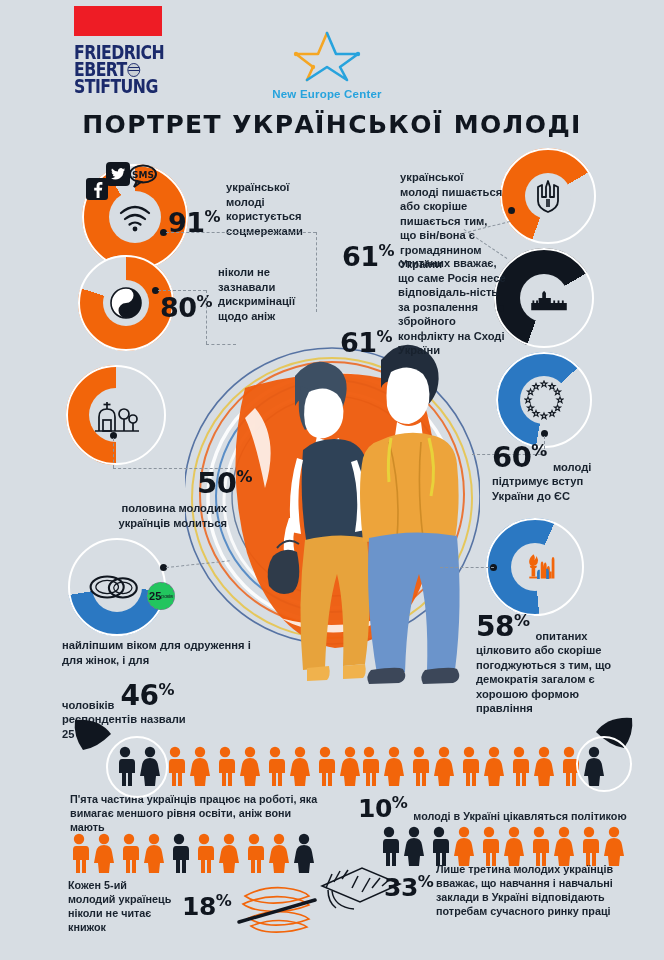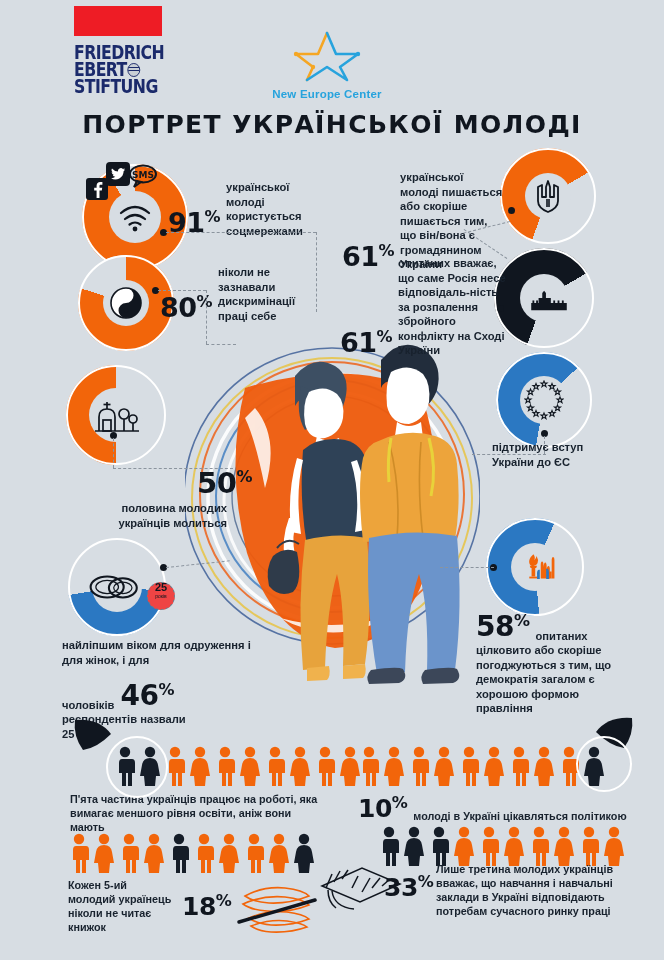--- a/index.html
+++ b/index.html
@@ -89,23 +89,23 @@
 
   
   .picto-row { display: flex; gap: 3px; align-items: flex-end; }
   .circle-hl {
     position: absolute; border-radius: 50%; border: 2.5px solid #fff;
   }
   .note { font-size: 10.8px; line-height: 14px; font-weight: 600; color: #18222e; }
 
   .badge25 {
     position: absolute; width: 28px; height: 28px; border-radius: 50%;
-    background: #ef4444; border: 1.5px dashed #6f7b88;
-    display: flex; flex-direction: column; align-items: center;
-    line-height: 9px;
+    background: #22c55e; border: 1.5px dashed #6f7b88;
+    display: flex; flex-direction: row; align-items: center;
+    justify-content: center; line-height: 9px;
   }
   .badge25 b { font-size: 11px; color: #10161f; }
   .badge25 span { font-size: 5px; color: #10161f; }
 </style>
 </head>
 <body>
 
 <div class="page">
 
   <div class="fes-logo">
@@ -236,21 +236,21 @@
         <path d="M16 1 a15 15 0 0 1 0 30 a7.5 7.5 0 0 1 0-15 a7.5 7.5 0 0 0 0-15" fill="#10161f"></path>
         <circle cx="16" cy="8.5" r="2.4" fill="#fff"></circle>
         <circle cx="16" cy="23.5" r="2.4" fill="#10161f"></circle>
       </svg>
     </div>
   </div>
 
   <div class="stat" style="left:160px;top:265px;width:150px;">
     <div class="inline-row">
       <span class="pct"><span>80</span><span class="sm">%</span></span>
-      <span class="desc" style="width:90px;">ніколи не зазнавали дискримінації праці себе</span>
+      <span class="desc" style="width:90px;">ніколи не зазнавали дискримінації щодо аніж</span>
     </div>
   </div>
   <div class="dot" style="left:152px;top:287px;"></div>
   <div class="leader" style="left:158px;top:290px;width:48px;"></div>
   <div class="leader-v" style="left:206px;top:290px;height:54px;"></div>
   <div class="leader" style="left:206px;top:344px;width:30px;"></div>
 
   <div class="donut" style="left:66px;top:365px;width:100px;height:100px;background:conic-gradient(from 180deg, #f2650a 0 50%, #d7dde3 50% 100%);">
     <div class="outline"></div>
     <div class="hole" style="left:23px;top:23px;width:54px;height:54px;">
@@ -363,20 +363,24 @@
             </g>
         </g>
       </svg>
     </div>
   </div>
   <div class="dot" style="left:541px;top:430px;"></div>
   <div class="leader-v" style="left:544px;top:436px;height:18px;"></div>
   <div class="leader" style="left:472px;top:454px;width:74px;"></div>
 
   <div class="stat" style="left:492px;top:440px;width:160px;">
+    <div class="inline-row">
+      <span class="pct" style="font-size:29px;"><span>60</span><span class="sm">%</span></span>
+      <span class="desc">молоді</span>
+    </div>
     <div class="desc" style="width:110px;">підтримує вступ України до ЄС</div>
   </div>
 
   <div class="donut" style="left:486px;top:518px;width:98px;height:98px;background:conic-gradient(from 175deg, #2b78c2 0 58%, #d7dde3 58% 100%);">
     <div class="outline"></div>
     <div class="hole" style="left:25px;top:25px;width:48px;height:48px;">
       <svg width="70" height="60" viewBox="0 0 70 60" style="margin-left:16px">
         <g fill="#f2650a">
           <path d="M14 2 q5 7 2 13 q4 -3 5 -9 q5 8 2 16 q-3 6 -9 6 q-7 0 -9 -7 q-2 -9 9 -19 Z"></path>
           <rect x="10" y="29" width="8" height="22" rx="1"></rect>

